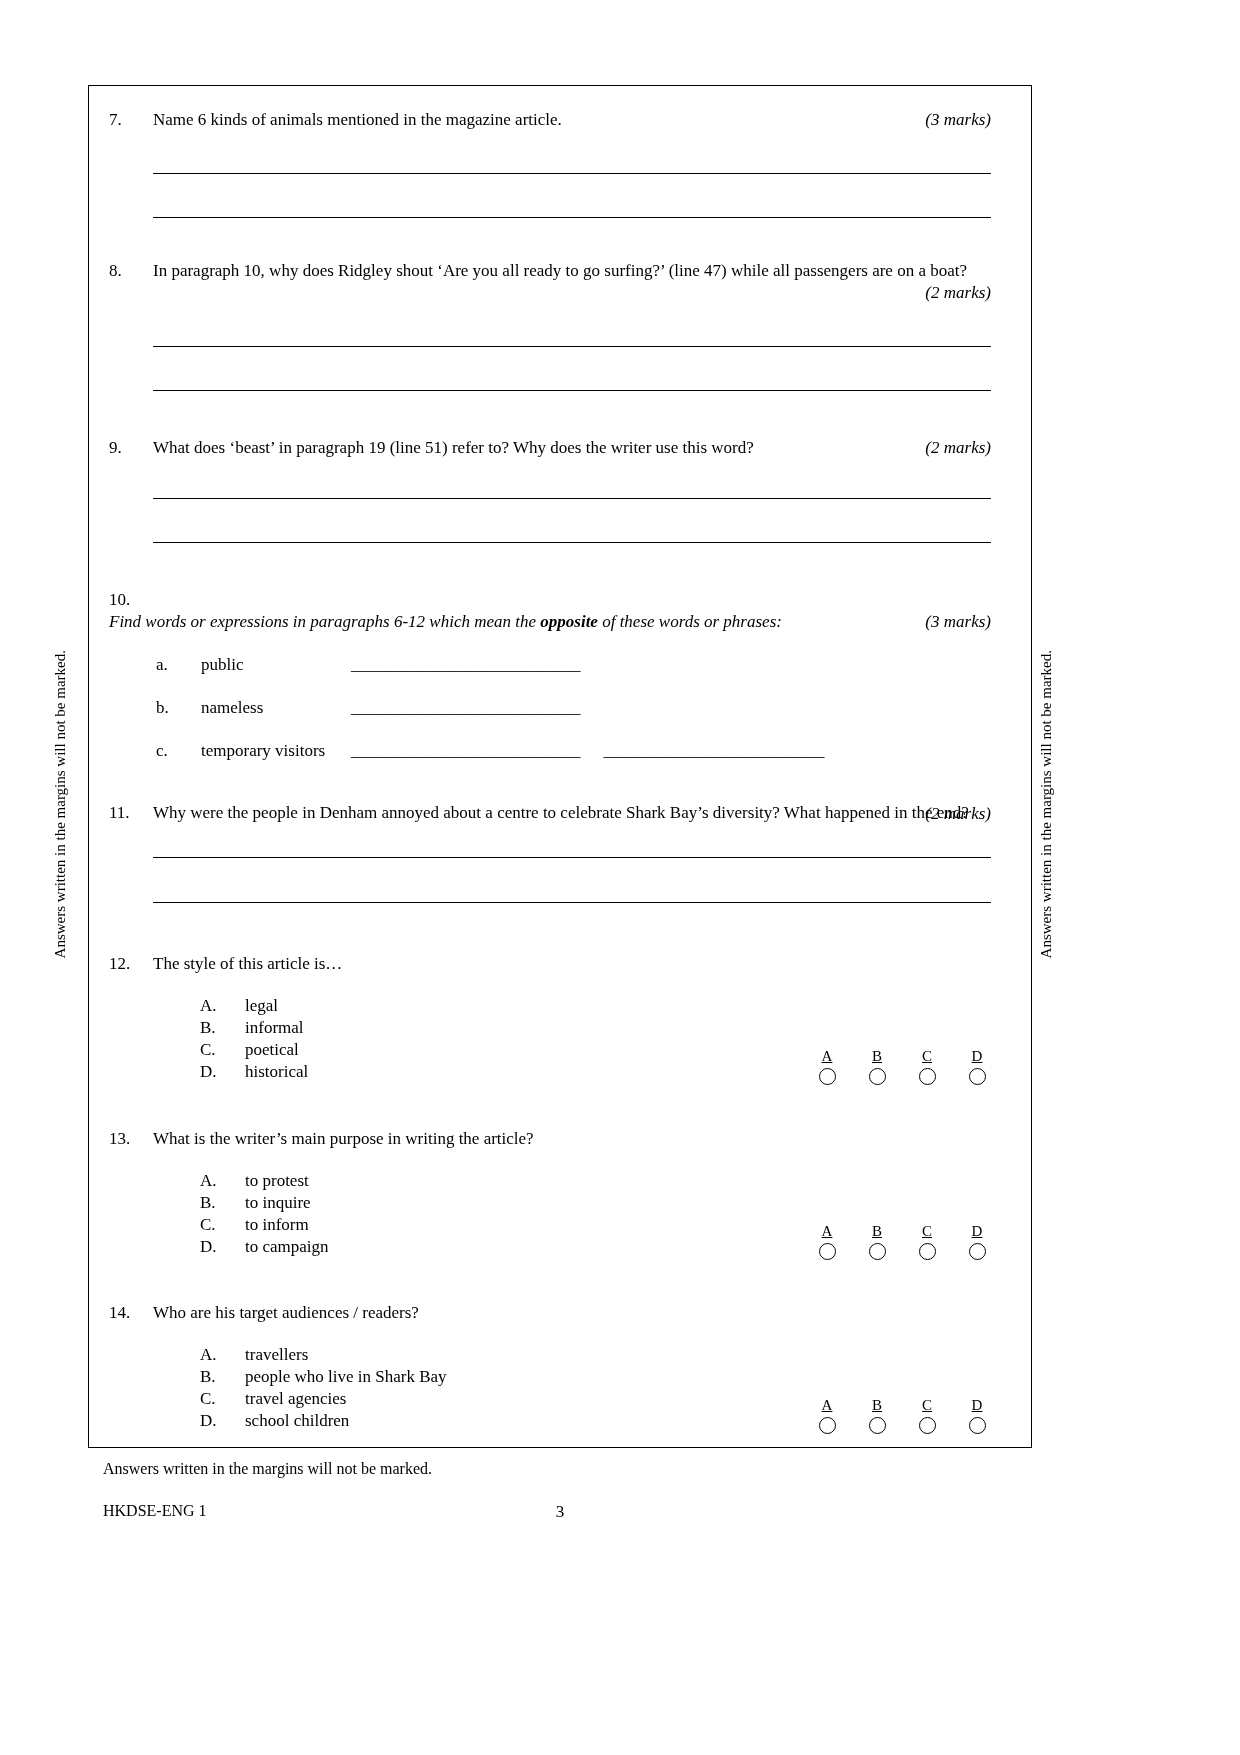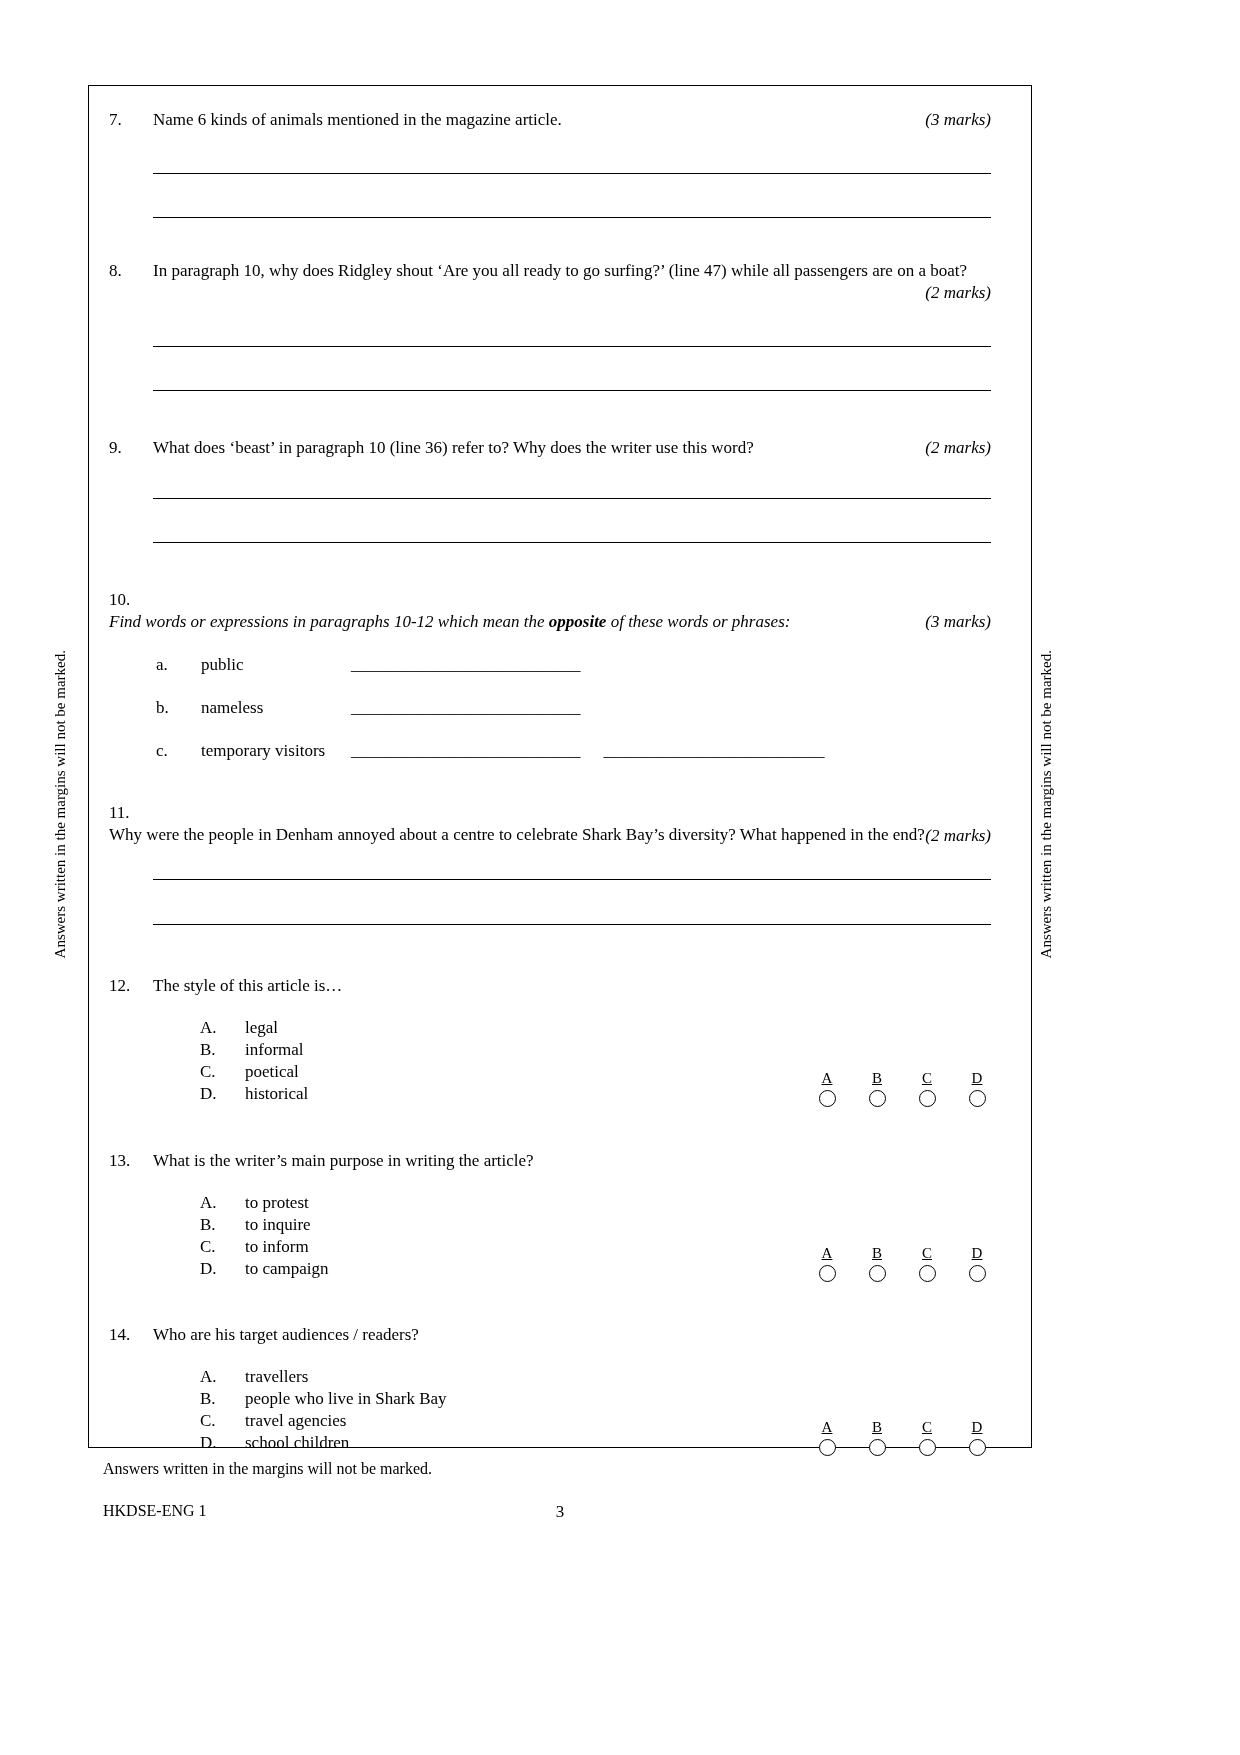--- a/index.html
+++ b/index.html
@@ -28,21 +28,21 @@
   .marks-abs { position:absolute; right:0; bottom:0; font-style:italic; }
   .answer-line { height:0; border-bottom:1px solid #000; margin-left:44px; }
   .al-1 { margin-top:42px; }
   .al-2 { margin-top:43px; }
   .al-3 { margin-top:39px; }
   .al-4 { margin-top:33px; }
   .al-5 { margin-top:44px; }
   .mt-q8  { margin-top:42px; }
   .mt-q9  { margin-top:46px; }
   .mt-q10 { margin-top:46px;flex-direction:column; }
-  .mt-q11 { margin-top:40px;flex-direction:column; }
+  .mt-q11 { margin-top:40px; }
   .mt-q12 { margin-top:50px; }
   .mt-q13 { margin-top:45px; }
   .mt-q14 { margin-top:44px; }
   .sub-item { display:flex; margin-left:47px; margin-top:21px; line-height:22px; }
   .sub-letter { width:45px; flex:none; }
   .sub-text { width:150px; flex:none; }
   .sub-blank { white-space:nowrap; letter-spacing:0; }
   .sub-blank + .sub-blank { margin-left:23px; }
   .options { margin-left:47px; margin-top:20px; }
   .option { display:flex; line-height:22px; }
@@ -92,33 +92,33 @@
       <div class="marks-row">(2 marks)</div>
     </div>
   </div>
   <div class="answer-line al-1"></div>
   <div class="answer-line al-2"></div>
 
   <div class="q mt-q9">
     <div class="q-num">9.</div>
     <div class="q-body">
       <div class="q-head">
-        <div class="q-text">What does ‘beast’ in paragraph 10 (line 36) refer to? Why does the writer use this word?</div>
+        <div class="q-text">What does ‘beast’ in paragraph 19 (line 51) refer to? Why does the writer use this word?</div>
         <div class="marks">(2 marks)</div>
       </div>
     </div>
   </div>
   <div class="answer-line al-3"></div>
   <div class="answer-line al-2"></div>
 
   <div class="q mt-q10">
     <div class="q-num">10.</div>
     <div class="q-body">
       <div class="q-head">
-        <div class="q-text italic"><span>Find words or expressions in paragraphs 10-12 which mean the </span><span class="bold">opposite</span><span> of these words or phrases:</span></div>
+        <div class="q-text italic"><span>Find words or expressions in paragraphs 6-12 which mean the </span><span class="bold">opposite</span><span> of these words or phrases:</span></div>
         <div class="marks">(3 marks)</div>
       </div>
       <div class="sub-item">
         <span class="sub-letter">a.</span>
         <span class="sub-text">public</span>
         <span class="sub-blank">___________________________</span>
       </div>
       <div class="sub-item">
         <span class="sub-letter">b.</span>
         <span class="sub-text">nameless</span>

